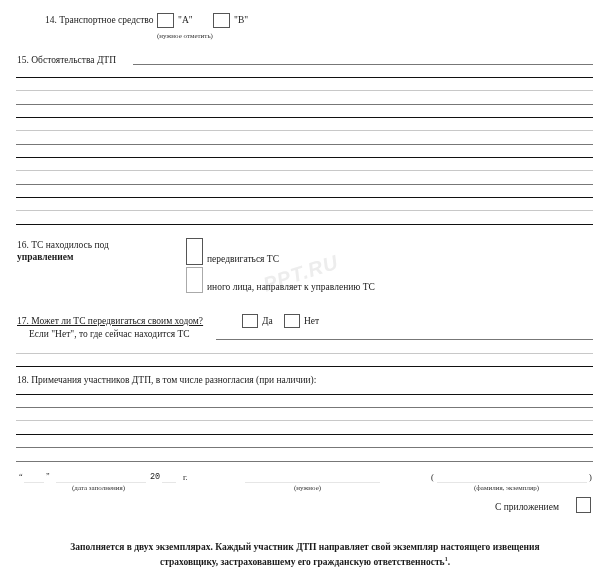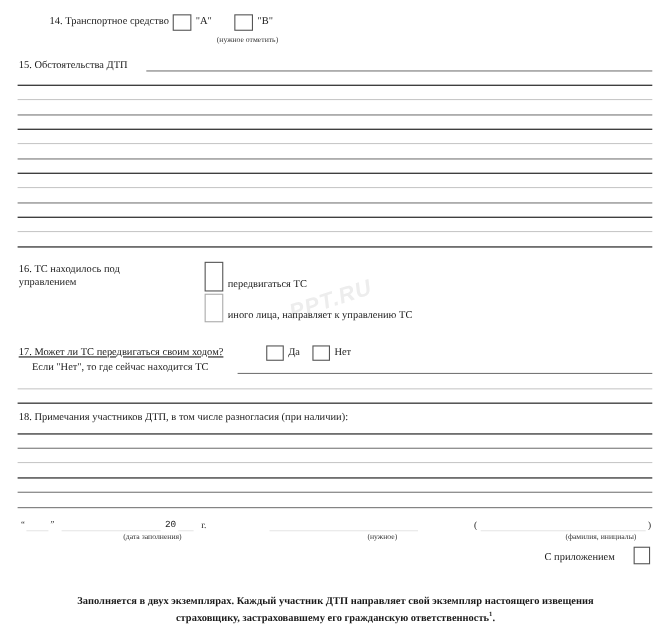--- a/index.html
+++ b/index.html
@@ -3,21 +3,21 @@
 <meta charset="utf-8">
 <style>
   html, body { margin: 0; padding: 0; background: #ffffff; }
   body {
     width: 610px; height: 576px; position: relative; overflow: hidden;
     font-family: "Liberation Serif", "DejaVu Serif", serif;
     color: #1a1a1a;
   }
   .abs { position: absolute; }
   .txt { font-size: 9.5px; line-height: 11px; white-space: nowrap; }
-  .small { font-size: 7px; line-height: 8px; color: #333; white-space: nowrap; margin-left: 40px; }
+  .small { font-size: 7px; line-height: 8px; color: #333; white-space: nowrap; }
   .cb { position: absolute; border: 1px solid #555; background: #fff; box-sizing: border-box; }
   .cb.light { border-color: #aaa; }
   .line { position: absolute; height: 0; }
   .l-dark { border-top: 1.3px solid #111; }
   .l-mid { border-top: 1px solid #777; }
   .l-light { border-top: 1px solid #c8c8c8; }
   .l-faint { border-top: 1px solid #e6e6e6; }
   .watermark {
     position: absolute; font-family: "Liberation Sans", sans-serif;
     font-size: 20px; font-weight: bold; font-style: italic;
@@ -50,21 +50,21 @@
 <div class="line l-light" style="left:16px; width:577px; top:130px;"></div>
 <div class="line l-mid" style="left:16px; width:577px; top:144px;"></div>
 <div class="line l-dark" style="left:16px; width:577px; top:157px;"></div>
 <div class="line l-light" style="left:16px; width:577px; top:170px;"></div>
 <div class="line l-mid" style="left:16px; width:577px; top:184px;"></div>
 <div class="line l-dark" style="left:16px; width:577px; top:197px;"></div>
 <div class="line l-light" style="left:16px; width:577px; top:210px;"></div>
 <div class="line l-dark" style="left:16px; width:577px; top:224px;"></div>
 
 <div class="abs txt" style="left:17px; top:240px;">16. ТС находилось под</div>
-<div class="abs txt" style="left:17px; top:252px;">управлением</div>
+<div class="abs txt" style="left:17px; top:252px;font-weight:bold;">управлением</div>
 <div class="cb" style="left:186px; top:238px; width:17px; height:27px;"></div>
 <div class="abs txt" style="left:207px; top:254px;">передвигаться ТС</div>
 <div class="cb light" style="left:186px; top:267px; width:17px; height:26px;"></div>
 <div class="abs txt" style="left:207px; top:282px;">иного лица, направляет к управлению ТС</div>
 
 <div class="abs txt" style="left:17px; top:316px;text-decoration:underline;">17. Может ли ТС передвигаться своим ходом?</div>
 <div class="cb" style="left:242px; top:314px; width:16px; height:14px;"></div>
 <div class="abs txt" style="left:262px; top:316px;">Да</div>
 <div class="cb" style="left:284px; top:314px; width:16px; height:14px;"></div>
 <div class="abs txt" style="left:304px; top:316px;">Нет</div>
@@ -89,21 +89,21 @@
 <div class="line l-faint" style="left:162px; width:14px; top:482px;"></div>
 <div class="abs txt" style="left:183px; top:472px; font-size:8.5px;">г.</div>
 <div class="abs small" style="left:72px; top:484px;">(дата заполнения)</div>
 
 <div class="line l-faint" style="left:245px; width:135px; top:482px;"></div>
 <div class="abs small" style="left:294px; top:484px;">(нужное)</div>
 
 <div class="abs txt" style="left:431px; top:472px; font-size:8.5px;">(</div>
 <div class="line l-faint" style="left:437px; width:150px; top:482px;"></div>
 <div class="abs txt" style="left:589px; top:472px; font-size:8.5px;">)</div>
-<div class="abs small" style="left:474px; top:484px;">(фамилия, инициалы)</div>
+<div class="abs small" style="left:474px; top:484px;">(фамилия, экземпляр)</div>
 
 <div class="abs txt" style="left:495px; top:502px;">С приложением</div>
 <div class="cb" style="left:576px; top:497px; width:15px; height:16px;"></div>
 
 <div class="footer">
   <div>Заполняется в двух экземплярах. Каждый участник ДТП направляет свой экземпляр настоящего извещения</div>
   <div><span>страховщику, застраховавшему его гражданскую ответственность</span><sup>1</sup><span>.</span></div>
 </div>
 
 </body></html>

